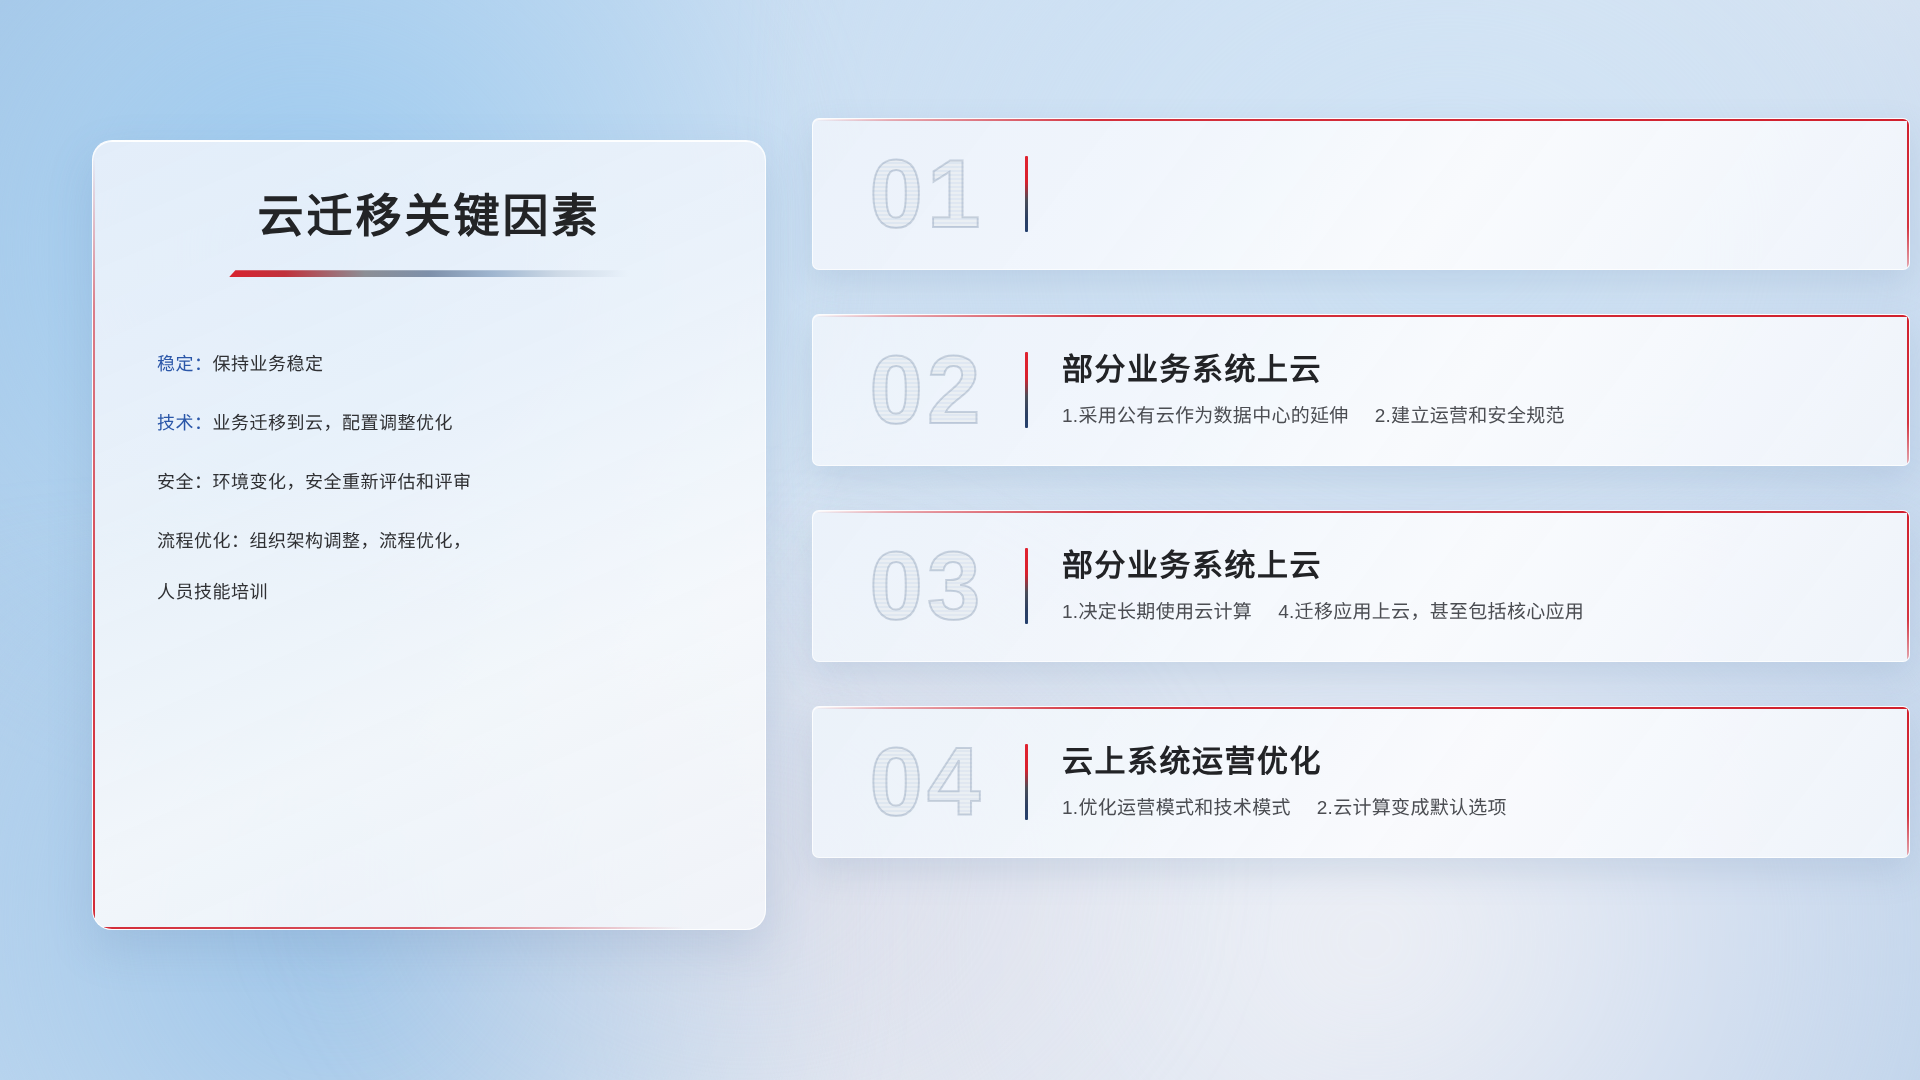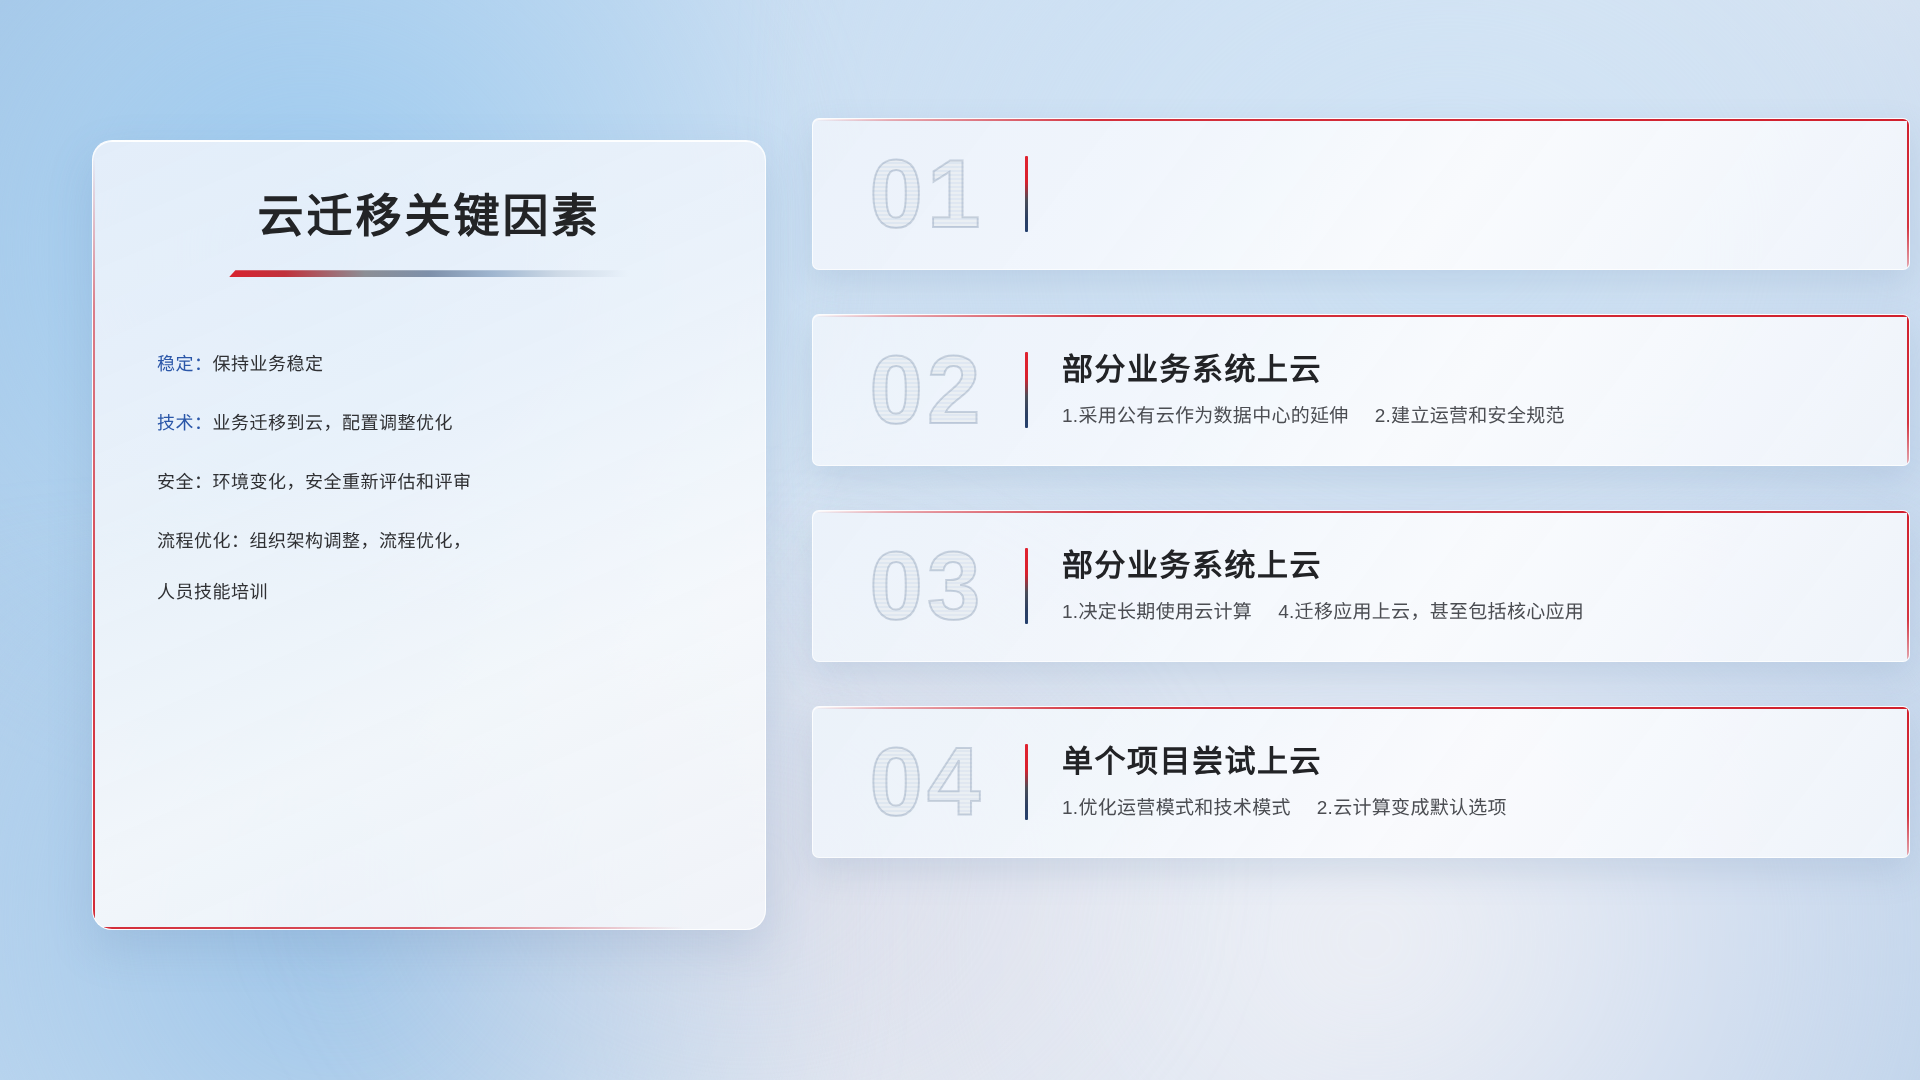--- a/index.html
+++ b/index.html
@@ -362,19 +362,19 @@
       </div>
     </article>
 
     <article class="card">
       <div class="card-num">
         <span class="ghost">04</span>
         <span>04</span>
       </div>
       <div class="card-bar"></div>
       <div class="card-text">
-        <h2 class="card-title">单个项目尝试上云</h2>
+        <h2 class="card-title">云上系统运营优化</h2>
         <p class="card-sub"><span>1.优化运营模式和技术模式</span><span class="gap"></span><span>2.云计算变成默认选项</span></p>
       </div>
     </article>
 
   </section>
 </div>
 
 </body></html>

